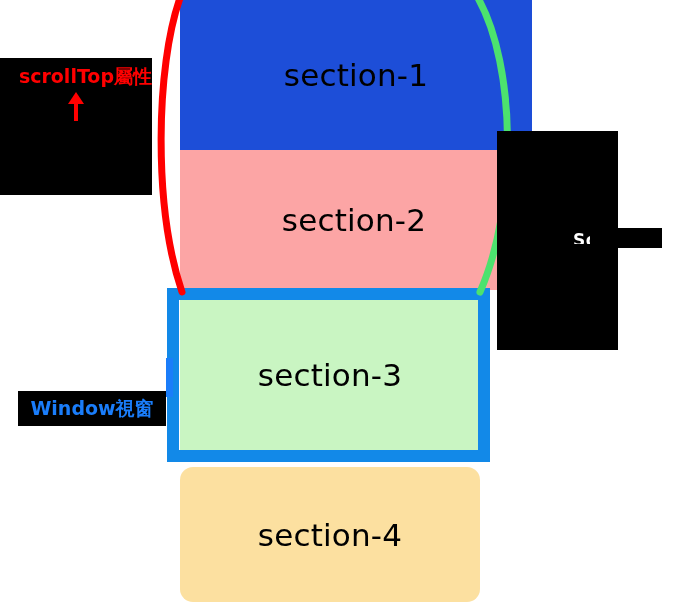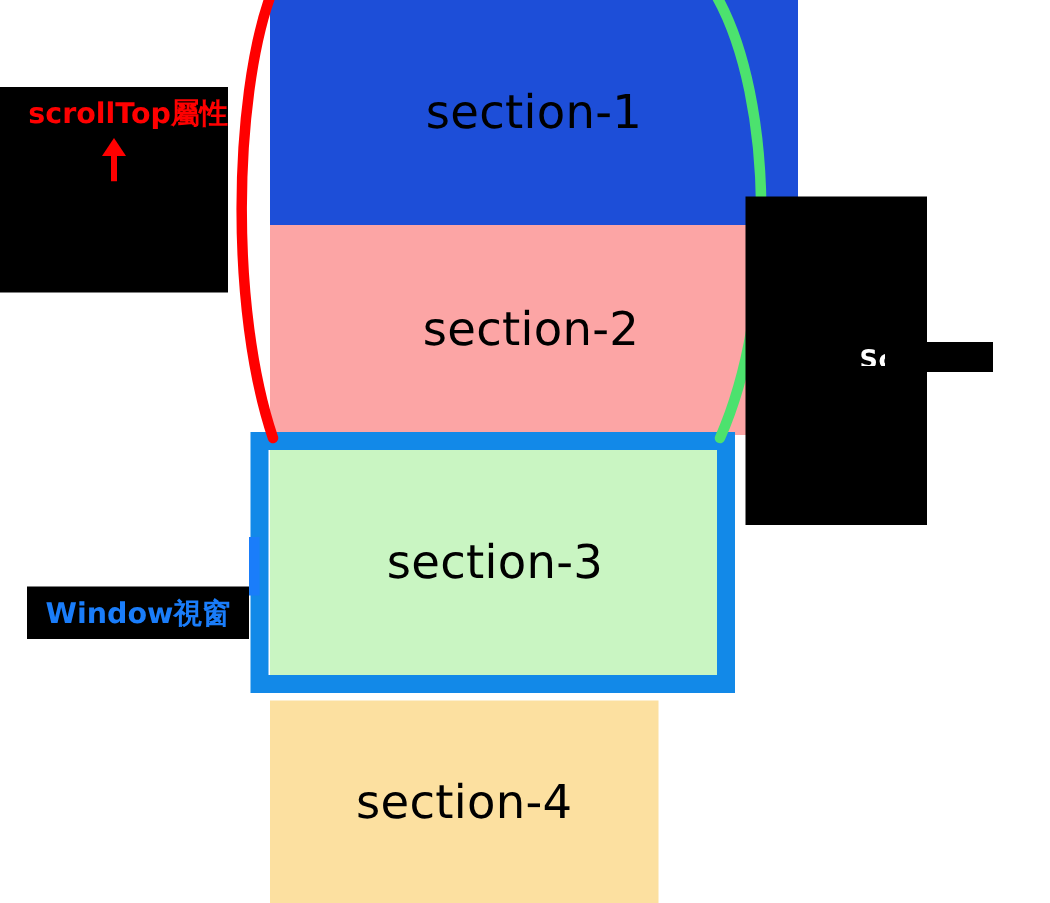--- a/index.html
+++ b/index.html
@@ -26,21 +26,21 @@
     justify-content: center;
     color: #000000;
     font-size: 31px;
     font-weight: 400;
     letter-spacing: 0.2px;
     white-space: nowrap;
   }
   #section-1 { left: 180px; top: 0px;   width: 352px; height: 150px; background: #1d4ed8; }
   #section-2 { left: 180px; top: 150px; width: 348px; height: 140px; background: #fca5a5; }
   #section-3 { left: 180px; top: 300px; width: 300px; height: 150px; background: #c9f5c2; }
-  #section-4 { left: 180px; top: 467px; width: 259px; height: 135px; background: #fce0a0; }
+  #section-4 { left: 180px; top: 467px; width: 300px; height: 135px; background: #fce0a0; border-radius: 13px; }
 
   
   #viewport-frame {
     position: absolute;
     left: 167px;
     top: 288px;
     width: 323px;
     height: 174px;
     border: 12px solid #1289e8;
     box-sizing: border-box;

